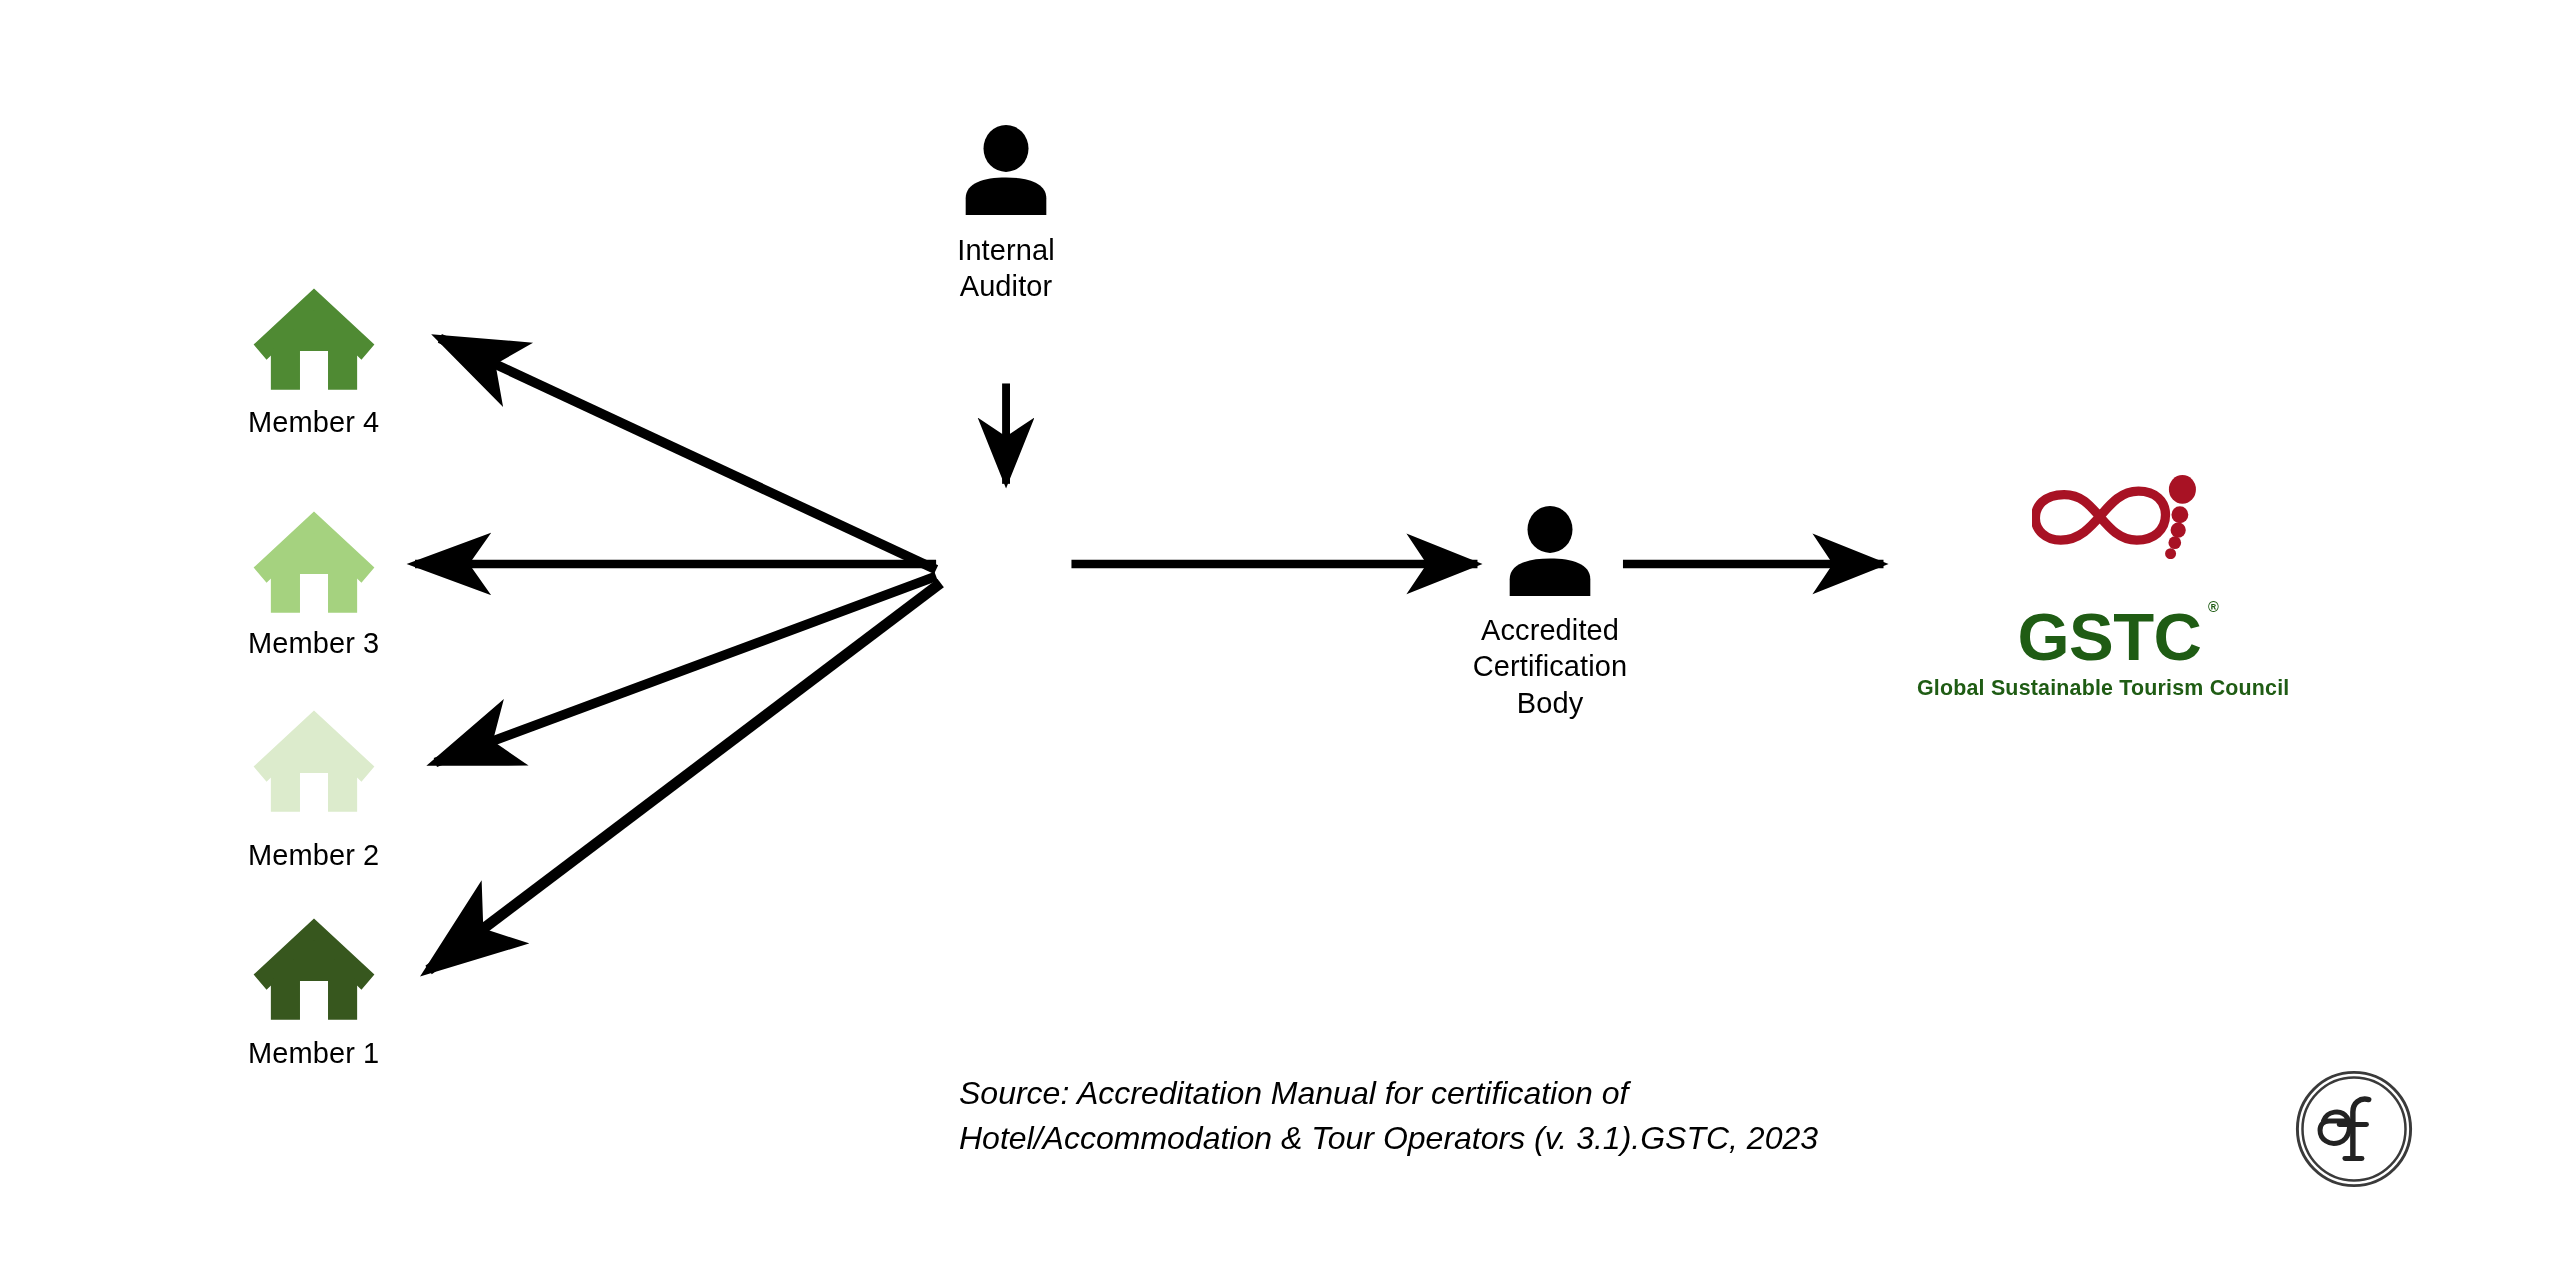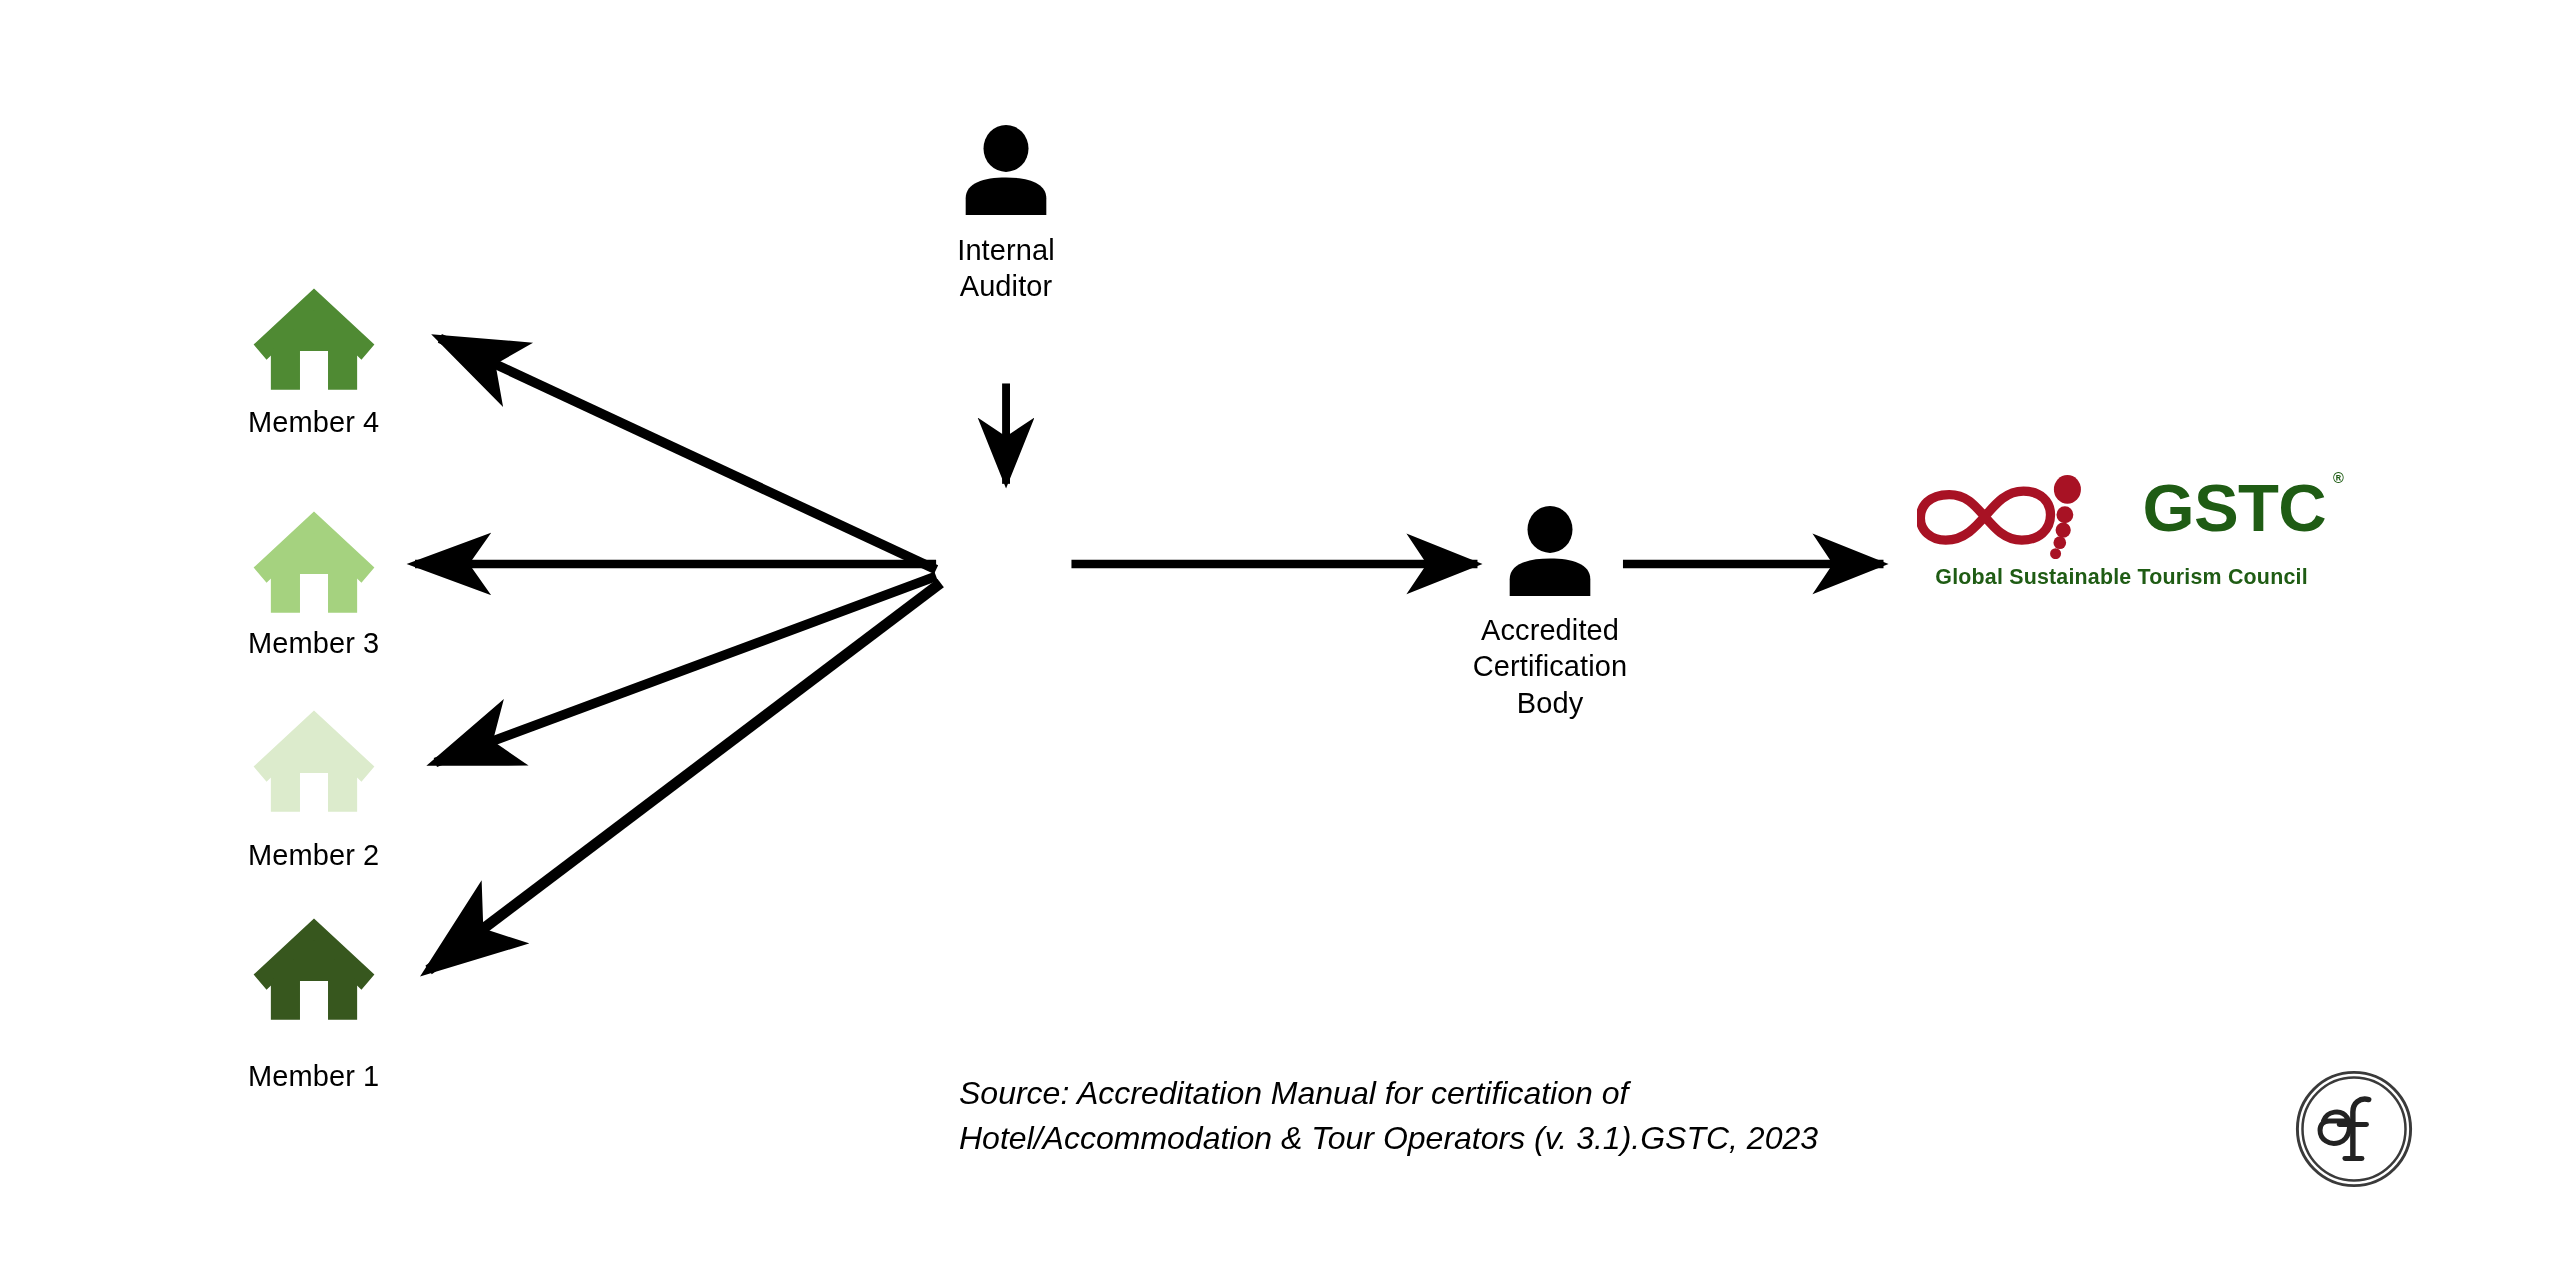--- a/index.html
+++ b/index.html
@@ -56,22 +56,22 @@
 
   
   .gstc-logo {
     position: absolute;
     display: flex;
     flex-direction: column;
     align-items: center;
   }
   .gstc-top {
     display: flex;
-    flex-direction: row;
-    align-items: flex-start;
+    flex-direction: column;
+    align-items: flex-end;
     gap: 44px;
   }
   .gstc-wordmark {
     font-family: "Liberation Sans", sans-serif;
     font-weight: bold;
     font-size: 67px;
     line-height: 1;
     color: #1F5C14;
     letter-spacing: -0.6px;
     position: relative;
@@ -164,21 +164,21 @@
       <path d="M60 26 L100 64 L100 100 L73 100 L73 64 L47 64 L47 100 L20 100 L20 64 Z" fill="#DCEBCC"></path>
     </svg>
     <div class="node-label" style="margin-top:22.6px;">Member 2</div>
   </div>
 
   <div class="node" style="left:248px; top:912px;">
     <svg class="house-icon" width="130" height="110" viewBox="0 0 120 102">
       <path d="M60 6 L116 58 L104 72 L60 30 L16 72 L4 58 Z" fill="#37571E"></path>
       <path d="M60 26 L100 64 L100 100 L73 100 L73 64 L47 64 L47 100 L20 100 L20 64 Z" fill="#37571E"></path>
     </svg>
-    <div class="node-label" style="margin-top:36px;">Member 1</div>
+    <div class="node-label" style="margin-top:13px;">Member 1</div>
   </div>
 
   <div class="node" style="left:910px; top:125px; width:192px;">
     <svg class="person-icon" width="94" height="90" viewBox="0 0 100 96">
       <ellipse cx="50" cy="25" rx="24" ry="25" fill="#000000"></ellipse>
       <path d="M7 96 L7 78 C7 62 26 56 50 56 C74 56 93 62 93 78 L93 96 Z" fill="#000000"></path>
     </svg>
     <div class="node-label" style="margin-top:17px;">Internal Auditor</div>
   </div>
 

